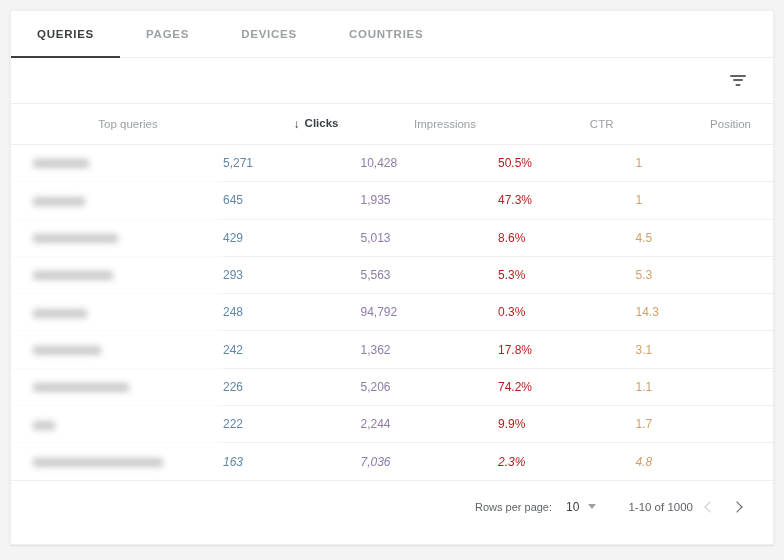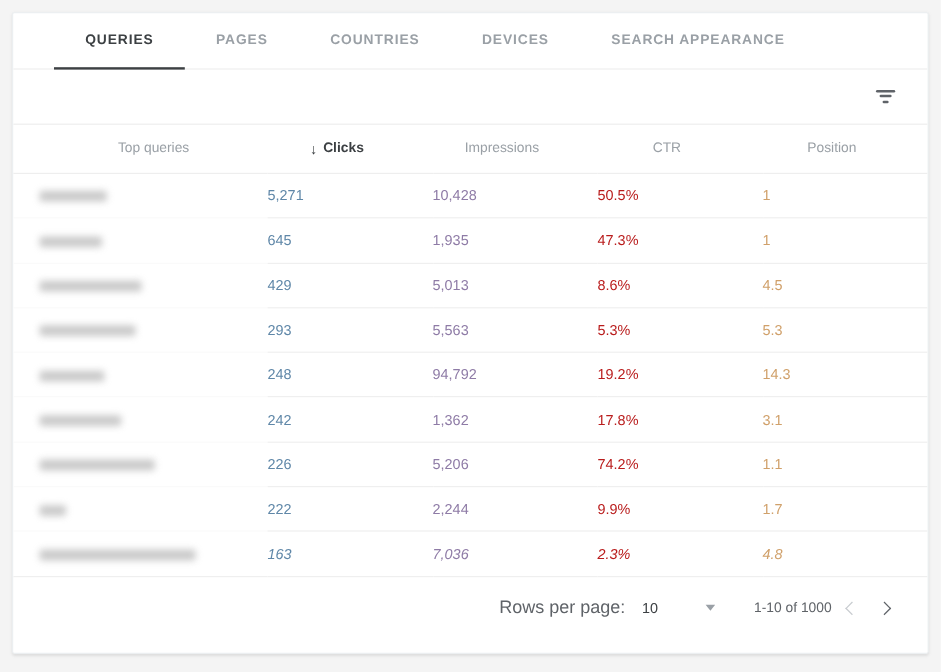--- a/index.html
+++ b/index.html
@@ -29,21 +29,20 @@
     overflow: hidden;
   }
 
   
   .tabbar {
     position: relative;
     height: 47px;
     display: flex;
     align-items: stretch;
     border-bottom: 1px solid #eeeeee;
-    padding-left: 34px;
     box-sizing: border-box;
   }
   .tab {
     display: flex;
     align-items: center;
     justify-content: center;
     position: relative;
     font-size: 11.5px;
     letter-spacing: 0.75px;
     font-weight: 600;
@@ -108,21 +107,21 @@
   
   table.data {
     width: 100%;
     border-collapse: collapse;
     table-layout: fixed;
   }
   table.data th {
     font-size: 11.5px;
     font-weight: 400;
     color: #9aa0a6;
-    text-align: center;
+    text-align: right;
     padding: 0 22px 0 0;
     height: 40px;
     vertical-align: middle;
     border-bottom: 1px solid #eeeeee;
     white-space: nowrap;
     cursor: pointer;
     user-select: none;
   }
   table.data th.qcol {
     text-align: center;
@@ -184,31 +183,30 @@
     justify-content: flex-end;
     height: 52px;
     padding-right: 20px;
     box-sizing: border-box;
     font-size: 11.5px;
     color: #5f6368;
     gap: 0;
   }
   .rpp-label {
     color: #5f6368;
-    font-size: 15px;
+    font-size: 11px;
     margin-right: 14px;
   }
   .rpp-select {
     display: flex;
     align-items: center;
     cursor: pointer;
     color: #3c4043;
     font-size: 12px;
     user-select: none;
-    gap: 31px;
   }
   .rpp-value { margin-right: 9px; }
   .caret {
     width: 0;
     height: 0;
     border-left: 4.5px solid transparent;
     border-right: 4.5px solid transparent;
     border-top: 5px solid #9aa0a6;
   }
   .range-label {
@@ -239,23 +237,22 @@
   .chev.right { transform: rotate(45deg); margin-right: 3px; }
 </style>
 </head>
 <body>
 
 <div class="card">
 
   <div class="tabbar" id="tabbar">
       <div class="tab active">QUERIES</div>
       <div class="tab">PAGES</div>
+      <div class="tab">DEVICES</div>
       <div class="tab">COUNTRIES</div>
-      <div class="tab">DEVICES</div>
-      <div class="tab">SEARCH APPEARANCE</div>
     </div>
 
   <div class="toolbar">
     <div class="filter-btn">
       <span class="filter-icon">
         <i></i>
           <i></i>
           <i></i>
       </span>
     </div>
@@ -297,21 +294,21 @@
           <td class="qcol"><span class="redacted" style="width: 80px;"></span></td>
           <td class="c-clicks">293</td>
           <td class="c-impressions">5,563</td>
           <td class="c-ctr">5.3%</td>
           <td class="c-position">5.3</td>
         </tr>
         <tr>
           <td class="qcol"><span class="redacted" style="width: 54px;"></span></td>
           <td class="c-clicks">248</td>
           <td class="c-impressions">94,792</td>
-          <td class="c-ctr">19.2%</td>
+          <td class="c-ctr">0.3%</td>
           <td class="c-position">14.3</td>
         </tr>
         <tr>
           <td class="qcol"><span class="redacted" style="width: 68px;"></span></td>
           <td class="c-clicks">242</td>
           <td class="c-impressions">1,362</td>
           <td class="c-ctr">17.8%</td>
           <td class="c-position">3.1</td>
         </tr>
         <tr>

